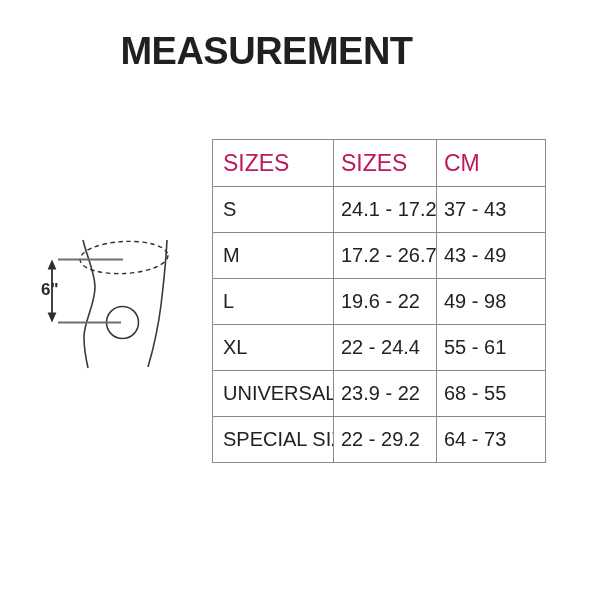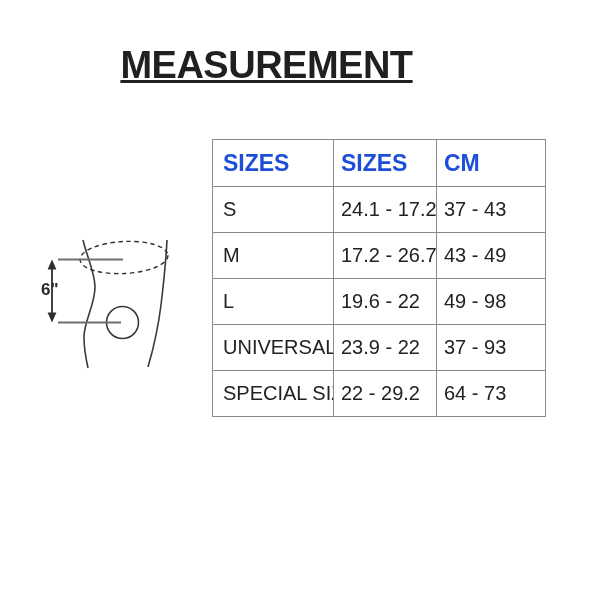--- a/index.html
+++ b/index.html
@@ -12,29 +12,28 @@
     background: #ffffff;
     font-family: "Liberation Sans", sans-serif;
     color: #1f1c1d;
     position: relative;
     overflow: hidden;
   }
 
   
   .page-title {
     position: absolute;
-    top: 44px;
+    top: 30px;
     left: 0;
     width: 533px;
     text-align: center;
     font-size: 38px;
     font-weight: 800;
     letter-spacing: -0.5px;
     color: #221f20;
-    text-decoration: underline;
   }
 
   
   .diagram {
     position: absolute;
     left: 30px;
     top: 225px;
     width: 170px;
     height: 160px;
   }
@@ -68,22 +67,22 @@
   table.size-table td {
     border: 1px solid #8a8a8a;
     text-align: left;
     vertical-align: middle;
     white-space: nowrap;
     overflow: hidden;
   }
   table.size-table th {
     height: 46px;
     font-size: 23px;
-    font-weight: bold;
-    color: #1d4ed8;
+    font-weight: normal;
+    color: #be185d;
     padding: 0 4px 0 10px;
   }
   table.size-table td {
     height: 45px;
     font-size: 20px;
     font-weight: 400;
     color: #242122;
     padding: 0 4px 0 10px;
   }
   table.size-table th:not(:first-child),
@@ -142,23 +141,28 @@
           <td>M</td>
           <td>17.2 - 26.7</td>
           <td>43 - 49</td>
         </tr>
         <tr>
           <td>L</td>
           <td>19.6 - 22</td>
           <td>49 - 98</td>
         </tr>
         <tr>
+          <td>XL</td>
+          <td>22 - 24.4</td>
+          <td>55 - 61</td>
+        </tr>
+        <tr>
           <td>UNIVERSAL</td>
           <td>23.9 - 22</td>
-          <td>37 - 93</td>
+          <td>68 - 55</td>
         </tr>
         <tr>
           <td>SPECIAL SIZE</td>
           <td>22 - 29.2</td>
           <td>64 - 73</td>
         </tr>
       </tbody>
   </table>
 </div>
 

